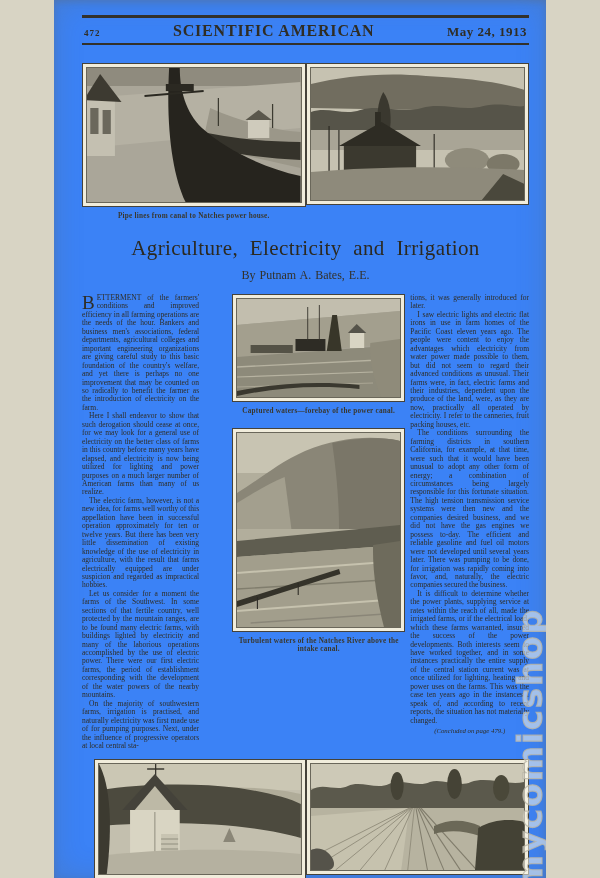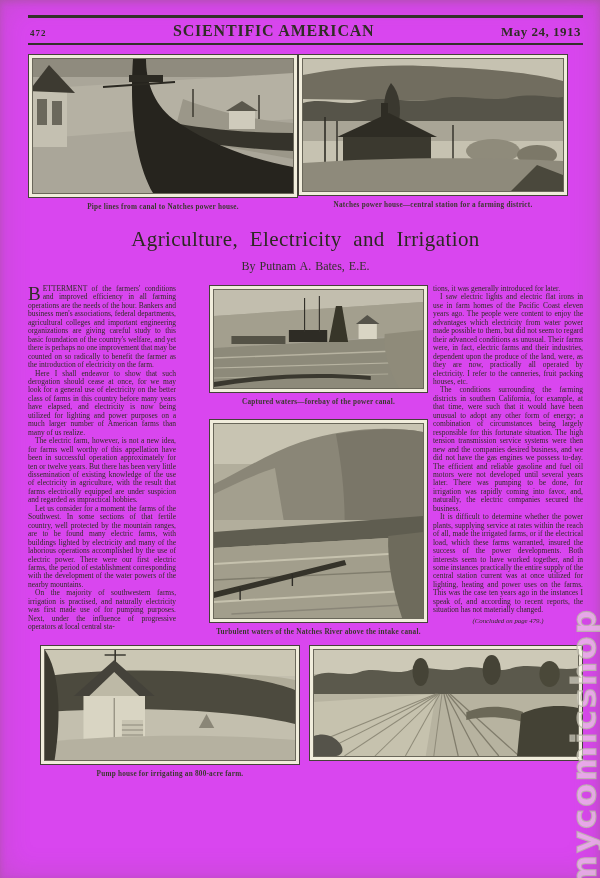--- a/index.html
+++ b/index.html
@@ -1,37 +1,37 @@
 <!DOCTYPE html>
 <html><head>
 <meta charset="utf-8">
 <style>
   * { margin:0; padding:0; box-sizing:border-box; }
   html,body { background:#d8d4c4; }
   .page {
-    position:relative; width:600px; height:878px; margin:0 auto;
-    background:#d946ef; color:#2f2d25; overflow:hidden;
+    position:relative; width:492px; height:878px; margin:0 auto;
+    background:#3b82f6; color:#2f2d25; overflow:hidden;
     font-family:"Liberation Serif", serif;
     box-shadow: inset 0 0 30px rgba(110,100,70,.22), inset 0 2px 6px rgba(110,100,70,.25);
     padding:12px 17px 0 28px;
   }
   
   .rule-a { height:3px; background:#33312a; margin-top:3px; }
   .rule-b { height:2px; background:#33312a; }
   .hdr { display:flex; align-items:baseline; justify-content:space-between; padding:4px 2px 3px 2px; }
   .hdr .folio { font-size:9px; font-weight:bold; letter-spacing:1px; }
   .hdr .mast { font-size:16px; font-weight:bold; letter-spacing:.8px; transform:scaleY(1.08); }
   .hdr .date { font-size:13px; font-weight:bold; letter-spacing:.5px;font-family:Liberation Serif, serif; }
   
   .photo-frame { border:1px solid #45423a; padding:3px; background:#f1edpd; background:#f1eddc; }
   .photo-inner { border:1px solid #6a675a; line-height:0; background:#a8a496; }
   .photo-inner svg { display:block; width:100%; }
   .caption { text-align:center; font-size:7.2px; font-weight:bold; letter-spacing:.25px; color:#3a382e; margin-top:5px; }
   
-  .row-top { display:flex; margin-top:9px; }
+  .row-top { display:flex; margin-top:18px; }
   .row-top .cell { width:270px; }
   .row-bottom { display:flex; justify-content:space-between; margin-top:9px; }
   .row-bottom .cell-l { width:272px;padding-left:12px; }
   .row-bottom .cell-r { width:274px; }
   
   .title-block { text-align:center; margin-top:16px; }
   .a-title { font-size:21px; font-weight:normal; word-spacing:6px; letter-spacing:.4px; color:#2b2921; }
   .a-sub { font-size:12.5px; word-spacing:2.5px; margin-top:9px; color:#2e2c24; }
   .a-by { font-size:12px; word-spacing:1px; margin-top:7px; color:#33312a; }
   
@@ -108,21 +108,20 @@
             <path d="M34,78 L86,54 L134,78 Z" fill="#2e2c24"></path>
             <rect x="78" y="44" width="7" height="14" fill="#2e2c24"></rect>
             <line x1="22" y1="58" x2="22" y2="112" stroke="#2f2d26" stroke-width="1.6"></line>
             <line x1="34" y1="62" x2="34" y2="112" stroke="#2f2d26" stroke-width="1.4"></line>
             <line x1="150" y1="66" x2="150" y2="110" stroke="#2f2d26" stroke-width="1.4"></line>
             <path d="M0,104 C80,98 180,98 260,102 L260,132 L0,132 Z" fill="#8e8a7b"></path>
             <path d="M208,132 L234,106 L260,116 L260,132 Z" fill="#4a483c"></path>
           </svg>
         </div>
       </div>
-      <div class="caption">Natches power house—central station for a farming district.</div>
     </div>
   </div>
 
   <div class="title-block">
     <div class="a-title">Agriculture, Electricity and Irrigation</div>
     <div class="a-by">By Putnam A. Bates, E.E.</div>
   </div>
 
   <div class="cols">
 

